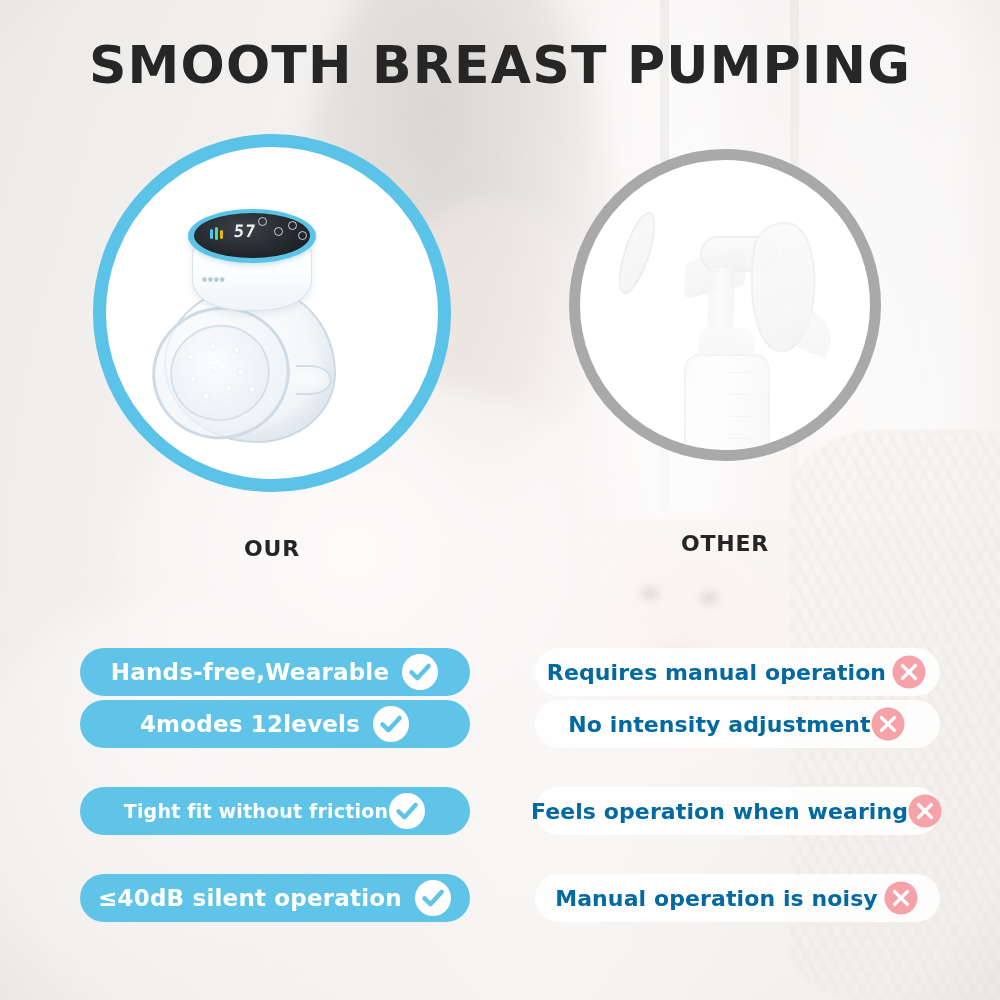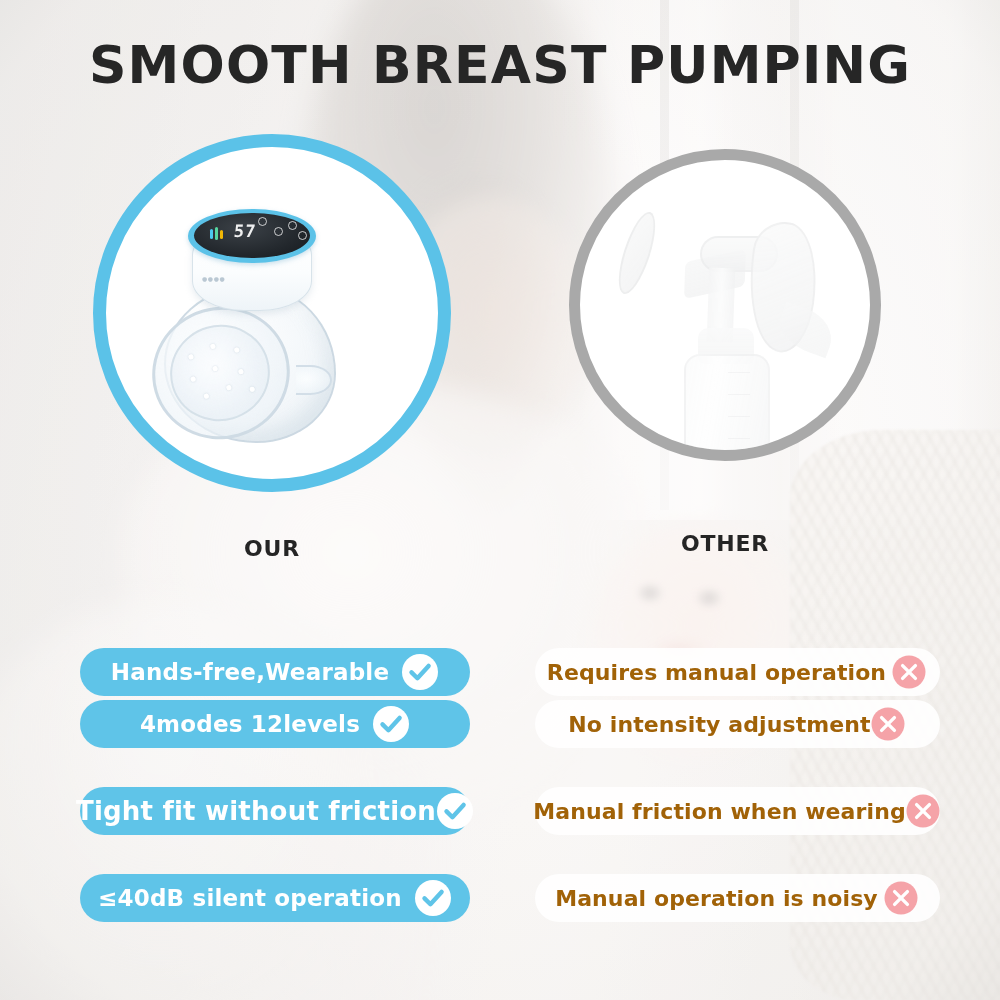--- a/index.html
+++ b/index.html
@@ -511,33 +511,33 @@
     font-weight: 700;
     color: #ffffff;
     letter-spacing: 0.2px;
     white-space: nowrap;
     font-family: "DejaVu Sans", sans-serif;
   }
   .pill-our .pill-icon {
     margin-left: 12px;
     flex: 0 0 auto;
   }
-  .pill-our.tight .pill-text { font-size: 26px; }
+  .pill-our.tight .pill-text { font-size: 19px; }
   .pill-our.tight .pill-icon { margin-left: 0px; }
 
   .pill-other {
     left: 535px;
     width: 405px;
     background: rgba(255,255,255,0.88);
     justify-content: center;
   }
   .pill-other .pill-text {
     font-size: 22px;
     font-weight: 700;
-    color: #a16207;
+    color: #0369a1;
     letter-spacing: 0.1px;
     white-space: nowrap;
     font-family: "DejaVu Sans", sans-serif;
   }
   .pill-other .pill-icon {
     margin-left: 4px;
     flex: 0 0 auto;
   }
   .pill-other.tight .pill-icon { margin-left: -2px; }
 
@@ -686,21 +686,21 @@
     <span class="pill-text">No intensity adjustment</span>
     <span class="pill-icon">
       <svg class="icon-x" viewBox="0 0 38 38">
           <circle cx="19" cy="19" r="16.5" fill="#F5A3A8"></circle>
           <path d="M12.6 12.6 L25.4 25.4 M25.4 12.6 L12.6 25.4" fill="none" stroke="#ffffff" stroke-width="3.4" stroke-linecap="round"></path>
         </svg>
     </span>
   </div>
 
   <div class="pill pill-other tight row-3 z-text">
-    <span class="pill-text">Manual friction when wearing</span>
+    <span class="pill-text">Feels operation when wearing</span>
     <span class="pill-icon">
       <svg class="icon-x" viewBox="0 0 38 38">
           <circle cx="19" cy="19" r="16.5" fill="#F5A3A8"></circle>
           <path d="M12.6 12.6 L25.4 25.4 M25.4 12.6 L12.6 25.4" fill="none" stroke="#ffffff" stroke-width="3.4" stroke-linecap="round"></path>
         </svg>
     </span>
   </div>
 
   <div class="pill pill-other row-4 z-text">
     <span class="pill-text">Manual operation is noisy</span>

